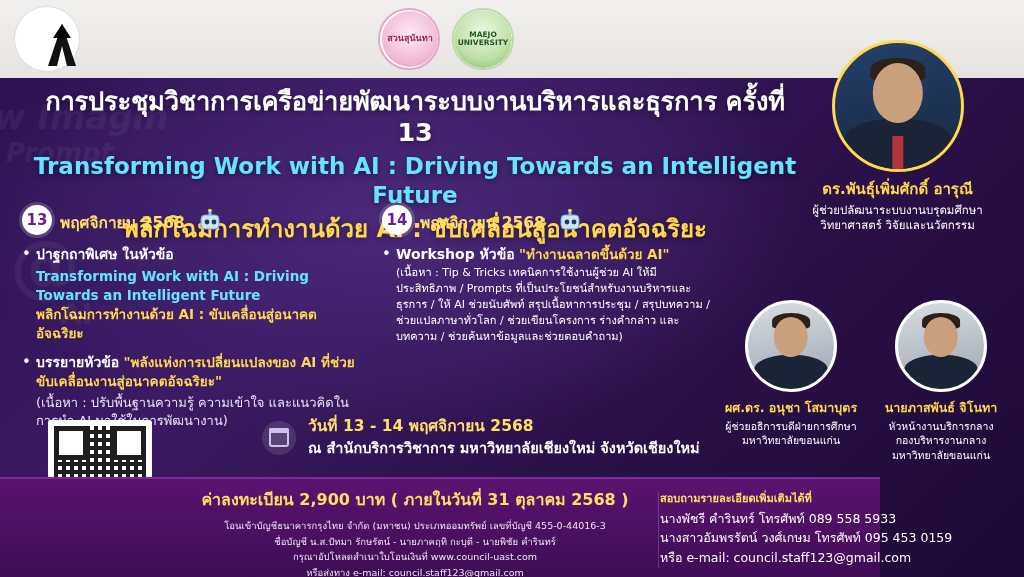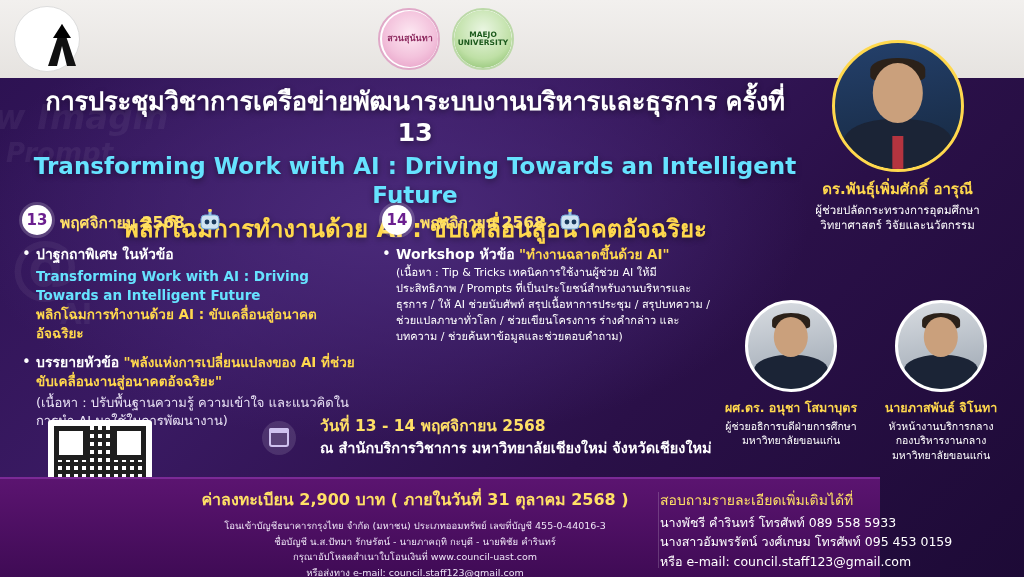--- a/index.html
+++ b/index.html
@@ -119,21 +119,21 @@
   .b-title { font-weight: bold; color: #ffffff; font-size: 14px; }
   .b-cyan { color: #66e3ff; font-weight: bold; display:block; margin-top:2px; }
   .b-yellow { color: #ffd84d; font-weight: bold; display:block; }
   .b-quote { color: #ffd84d; font-weight: bold; }
   .b-note { color: #e9e2f5; font-weight: normal; display:block; margin-top:2px; font-size: 13px; }
   .b-body { color: #ffffff; font-weight: normal; font-size: 11px; display:block; line-height:1.45; }
 
   
   .venue {
     position: absolute; left: 262px; top: 415px; width: 470px;
-    display: flex; align-items: center; gap: 24px;
+    display: flex; align-items: center; gap: 12px;
   }
   .cal-icon {
     width: 34px; height: 34px; border-radius: 50%;
     background: rgba(255,255,255,0.12);
     display:flex; align-items:center; justify-content:center;
     flex: 0 0 auto;
   }
   .cal-glyph {
     width: 20px; height: 19px; border: 2px solid #cfc2ef; border-radius: 3px;
     position: relative; background: rgba(255,255,255,0.08);
@@ -205,21 +205,21 @@
   
   .bottom {
     position: absolute; left:0; bottom: 0; width: 880px; height: 100px;
     background: linear-gradient(180deg, #5b1470 0%, #3f0b55 100%);
     border-top: 2px solid #7b2a96;
   }
   .bot-left { position:absolute; left: 180px; top: 8px; width: 470px; text-align:center; }
   .fee { font-size: 16px; font-weight: bold; color: #ffe066; }
   .fine { margin-top: 6px; font-size: 9.5px; color: #efe6f7; line-height: 1.65; }
   .bot-right { position:absolute; left: 660px; top: 10px; width: 350px; }
-  .ask { font-size: 14px; font-weight: normal; color: #ffe066; }
+  .ask { font-size: 11px; font-weight: bold; color: #ffe066; }
   .contact { margin-top: 2px; font-size: 12.5px; color: #ffffff; line-height: 1.55; }
 
   .divider-v {
     position:absolute; left: 658px; top: 492px; width:1px; height: 76px;
     background: rgba(255,255,255,0.18);
   }
 </style>
 </head>
 <body>
 
@@ -310,21 +310,21 @@
 
   <div class="speaker sp-main">
     <div class="sp-photo-l">
       <div class="face body-sh"></div>
       <div class="face hair"></div>
       <div class="face head"></div>
       <div class="face tie"></div>
     </div>
     <div class="sp-name">ดร.พันธุ์เพิ่มศักดิ์ อารุณี</div>
     <div class="sp-role">
-      <div>ผู้ช่วยปลัดกระทรวงการอุดมศึกษา</div>
+      <div>ผู้ช่วยปลัฒนาระบบงานบรุดมศึกษา</div>
       <div>วิทยาศาสตร์ วิจัยและนวัตกรรม</div>
     </div>
   </div>
 
   <div class="speaker sp-b">
     <div class="sp-photo-s">
       <div class="face body-sh"></div>
       <div class="face hair"></div>
       <div class="face head"></div>
     </div>

